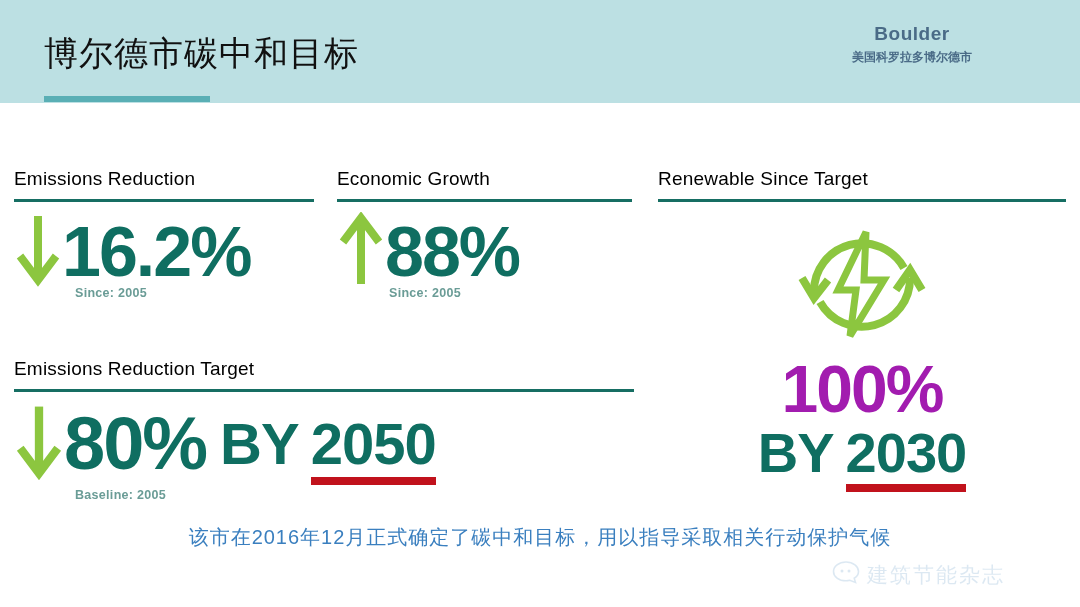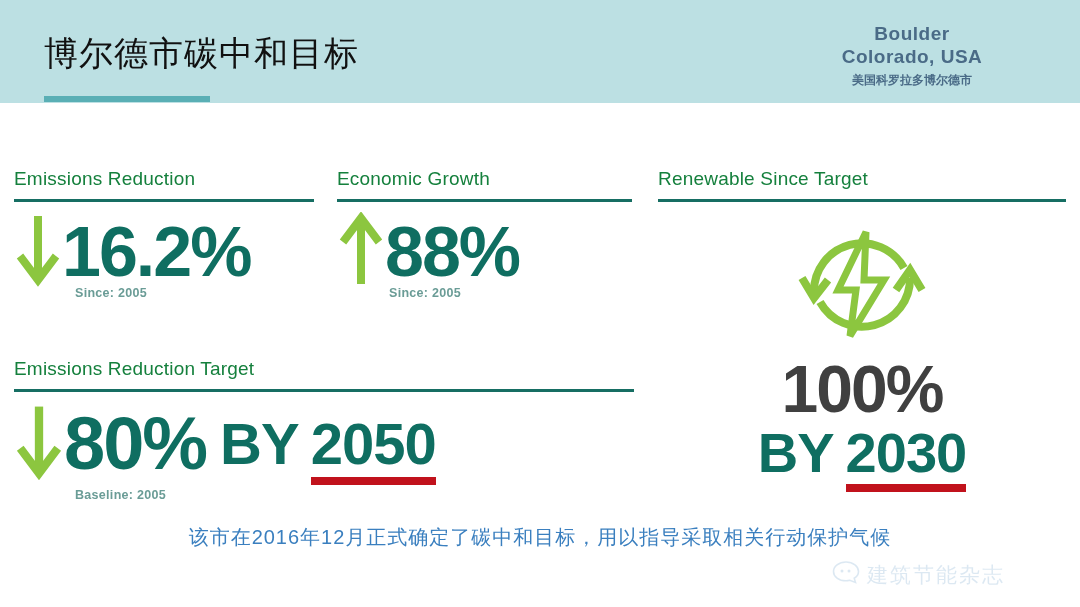--- a/index.html
+++ b/index.html
@@ -32,21 +32,21 @@
   .loc-en{
     font-size:19px;line-height:23px;font-weight:bold;letter-spacing:.5px;
   }
   .loc-cn{
     font-size:12px;line-height:23px;font-weight:bold;margin-top:1px;
   }
 
   
   .stat{position:absolute;}
   .stat-label{
-    font-size:19px;color:#15803d;letter-spacing:.2px;white-space:nowrap;
+    font-size:19px;color:#000000;letter-spacing:.2px;white-space:nowrap;
   }
   .rule{height:3px;background:#166e63;margin-top:9px;}
   .row{display:flex;align-items:center;margin-top:10px;}
   .arrow{flex:none;}
   .bignum{
     color:#0f6e61;font-weight:bold;letter-spacing:-2px;line-height:1;
   }
   .sub{
     font-size:12.5px;color:#6a9c96;letter-spacing:.3px;font-weight:bold;
   }
@@ -71,21 +71,21 @@
   #card-target .sub{margin-left:61px;margin-top:2px;}
 
   
   #panel-renewable{left:658px;top:168px;width:408px;}
   .icon-wrap{
     display:flex;justify-content:center;align-items:center;
     margin-top:14px;height:136px;
   }
   .renew-figures{text-align:center;margin-top:4px;}
   .renew-100{
-    font-size:66px;color:#404040;font-weight:bold;letter-spacing:-2px;line-height:1.02;
+    font-size:66px;color:#a21caf;font-weight:bold;letter-spacing:-2px;line-height:1.02;
   }
   .renew-by-row{
     display:inline-flex;align-items:flex-end;line-height:1;margin-top:2px;
   }
   .renew-by{font-size:56px;color:#0f6e61;font-weight:bold;letter-spacing:-1px;line-height:1;}
   .renew-yearwrap{position:relative;margin-left:12px;}
   .renew-year{font-size:56px;color:#0f6e61;font-weight:bold;letter-spacing:-1px;line-height:1;}
   .renew-redline{position:absolute;left:0;right:0;bottom:-11px;height:8px;background:#c1121c;}
 
   
@@ -104,21 +104,20 @@
 <body>
 
 <div class="slide">
 
   <div class="header-band"></div>
   <div class="page-title">博尔德市碳中和目标</div>
   <div class="title-accent"></div>
 
   <div class="locbox">
     <div class="loc-en">Boulder</div>
-    <div class="loc-en">Colorado, USA</div>
     <div class="loc-cn">美国科罗拉多博尔德市</div>
   </div>
 
   <div class="stat" id="card-emissions">
     <div class="stat-label">Emissions Reduction</div>
     <div class="rule"></div>
     <div class="row">
       <span class="arrow">
         <svg width="48" height="76" viewBox="0 0 48 76" aria-hidden="true">
           <path d="M24 4 V62" stroke="#8cc63f" stroke-width="8" fill="none" stroke-linecap="butt"></path>

